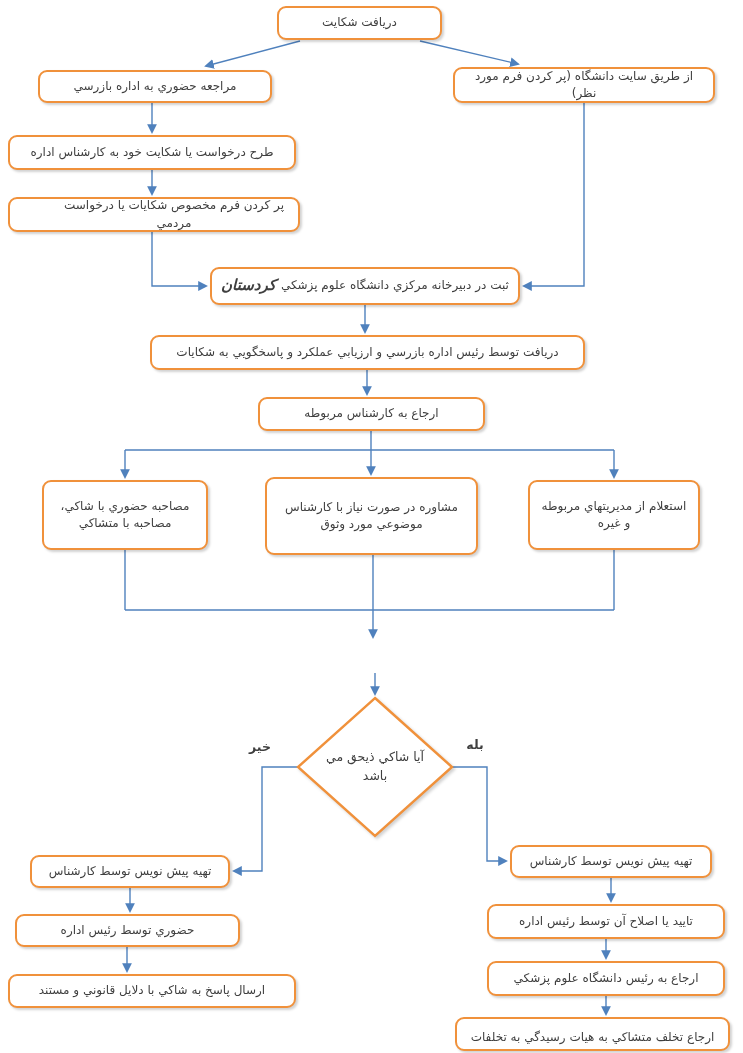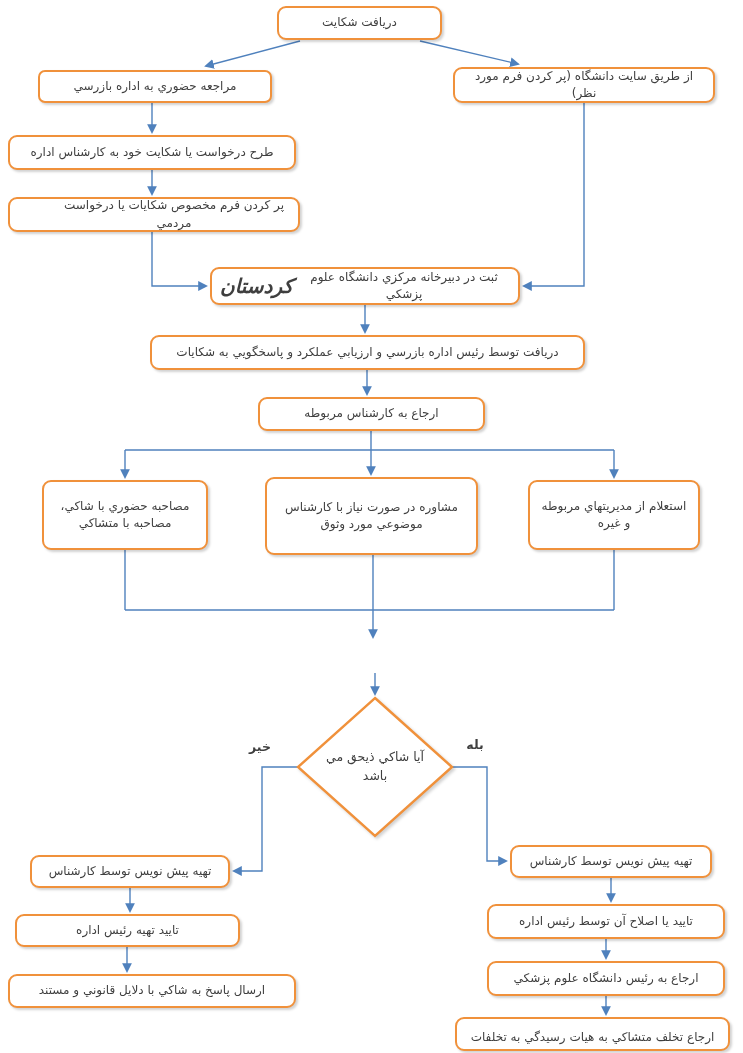--- a/index.html
+++ b/index.html
@@ -23,21 +23,21 @@
     border:2.4px solid var(--box-border);border-radius:9px;background:#ffffff;
     display:flex;align-items:center;justify-content:center;text-align:center;
     font-size:12px;line-height:1.45;padding:3px 8px;
     box-shadow:2px 2px 2.5px rgba(0,0,0,0.18);
   }
   .freetext{
     position:absolute;display:flex;align-items:center;justify-content:center;
     text-align:center;font-size:12.5px;line-height:1.5;
   }
   .register-highlight{
-    font-weight:bold;font-style:italic;font-size:20px;margin-inline-start:5px;
+    font-weight:bold;font-style:italic;font-size:15px;margin-inline-start:5px;
   }
 </style>
 </head>
 <body>
 
 <div class="canvas">
 
   <svg class="wires" viewBox="0 0 743 1053">
     <defs>
       <marker id="arrow" viewBox="0 0 10 10" refX="8" refY="5" markerWidth="7" markerHeight="7" orient="auto-start-reverse">
@@ -80,21 +80,21 @@
     <path class="wire" d="M606 939 L606 958" marker-end="url(#arrow)"></path>
     <path class="wire" d="M606 996 L606 1014" marker-end="url(#arrow)"></path>
 
     <polygon class="diamond" points="375,698 452,767 375,836 298,767"></polygon>
   </svg>
 
   <div class="node" style="left:277px;top:6px;width:165px;height:34px;">
     <span>دريافت شكايت</span>
   </div>
 
-  <div class="node" style="left:38px;top:70px;width:234px;height:33px;border-radius:7px;">
+  <div class="node" style="left:38px;top:70px;width:234px;height:33px;">
     <span>مراجعه حضوري به اداره بازرسي</span>
   </div>
 
   <div class="node" style="left:453px;top:67px;width:262px;height:36px;">
     <span>از طريق سايت دانشگاه (پر كردن فرم مورد نظر)</span>
   </div>
 
   <div class="node" style="left:8px;top:135px;width:288px;height:35px;">
     <span>طرح درخواست يا شكايت خود به كارشناس اداره</span>
   </div>
@@ -139,21 +139,21 @@
 
   <div class="freetext" style="left:455px;top:735px;width:40px;height:20px;font-weight:bold;">
     <span>بله</span>
   </div>
 
   <div class="node" style="left:30px;top:855px;width:200px;height:33px;">
     <span>تهيه پيش نويس توسط كارشناس</span>
   </div>
 
   <div class="node" style="left:15px;top:914px;width:225px;height:33px;">
-    <span>تاييد تهيه رئيس اداره</span>
+    <span>حضوري توسط رئيس اداره</span>
   </div>
 
   <div class="node" style="left:8px;top:974px;width:288px;height:34px;">
     <span>ارسال پاسخ به شاكي با دلايل قانوني و مستند</span>
   </div>
 
   <div class="node" style="left:510px;top:845px;width:202px;height:33px;">
     <span>تهيه پيش نويس توسط كارشناس</span>
   </div>
 

